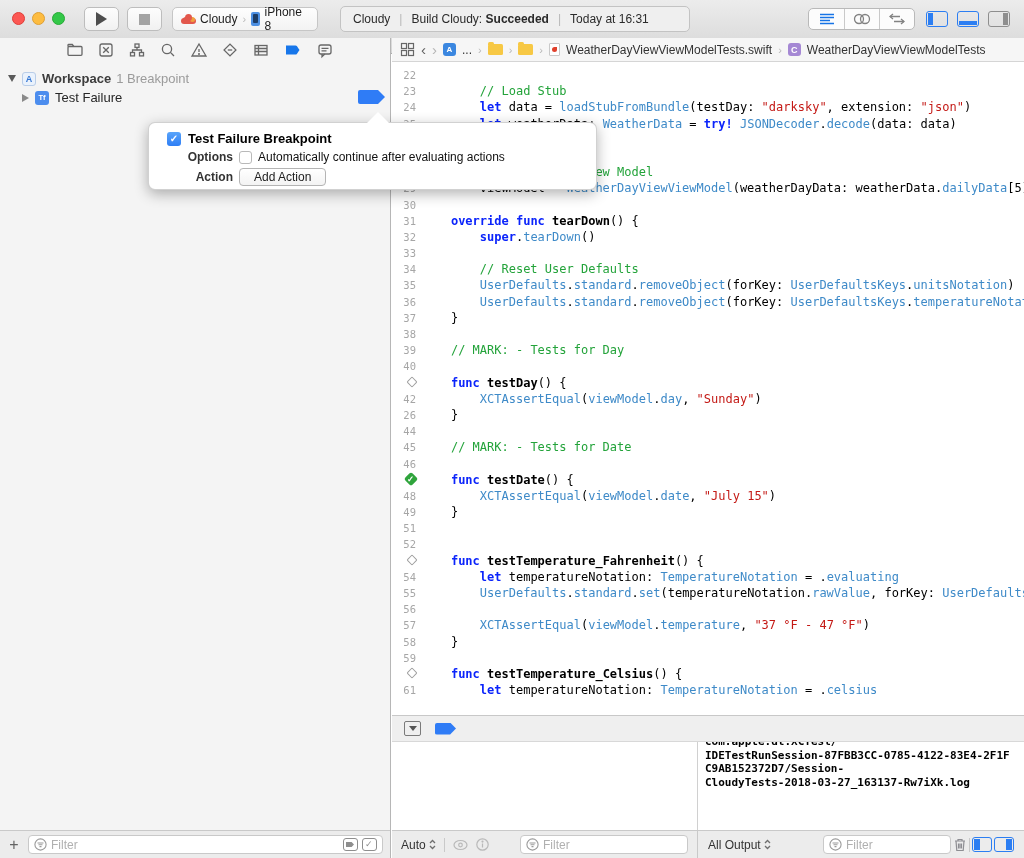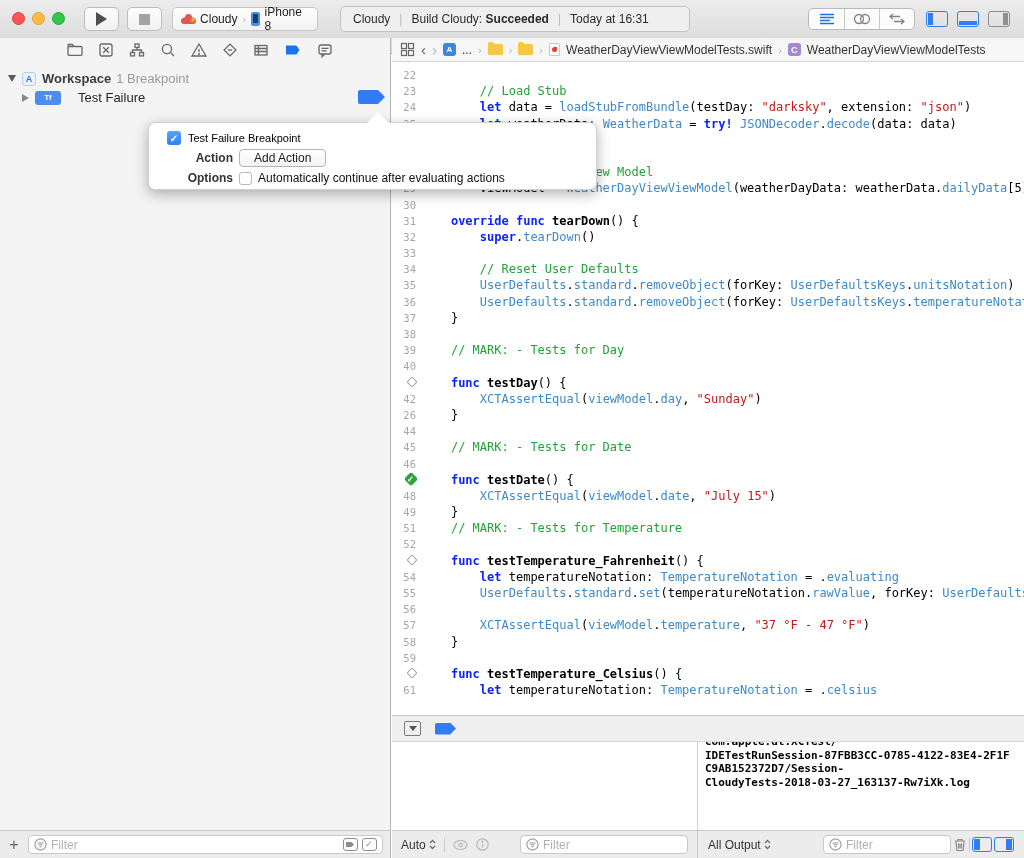--- a/index.html
+++ b/index.html
@@ -53,22 +53,22 @@
   .nav-iconbar { height:24px; display:flex; align-items:center; padding-left:66px; gap:13px; }
   .nav-iconbar svg { display:block; }
   .nav-row { display:flex; align-items:center; height:19px; font-size:13px; color:#262626; position:relative; }
   .nav-row.workspace{ margin-top:7px; padding-left:8px; }
   .nav-row.item{ padding-left:22px; }
   .disc { width:0; height:0; margin-right:6px; }
   .disc.down{ border-top:7px solid #5a5a5a; border-left:4.5px solid transparent; border-right:4.5px solid transparent; }
   .disc.right{ border-left:7px solid #8a8a8a; border-top:4.5px solid transparent; border-bottom:4.5px solid transparent; }
   .ws-ico { width:14px; height:14px; border-radius:3px; background:#eaf2fc; border:1px solid #b9cde8;
     color:#3577d4; font-size:9px; font-weight:bold; display:flex; align-items:center; justify-content:center; margin-right:6px; }
-  .tf-ico { width:26px; height:14px; border-radius:3px; background:#4c8dee;
-    color:#fff; font-size:7.5px; font-weight:bold; display:flex; align-items:center; justify-content:center; margin-right:17px; }
+  .tf-ico { width:14px; height:14px; border-radius:3px; background:#4c8dee;
+    color:#fff; font-size:7.5px; font-weight:bold; display:flex; align-items:center; justify-content:center; margin-right:6px; }
   .ws-label{ font-weight:600; color:#3c3c3c; }
   .ws-count{ color:#9b9b9b; margin-left:5px; }
   .bp-flag { position:absolute; right:5px; top:2px; width:27px; height:14px; background:#2f7cf6;
     clip-path:polygon(0 0,74% 0,100% 50%,74% 100%,0 100%); border-radius:2px; }
 
   
   .nav-bottombar { position:absolute; left:0; right:0; bottom:0; height:28px; background:#ececec;
     border-top:1px solid #c9c9c9; display:flex; align-items:center; padding:0 7px; gap:7px; }
   .plus-btn{ font-size:16px; color:#636363; line-height:1; width:14px; text-align:center; }
   .filter-field { flex:1; height:19px; background:#fff; border:1px solid #c9c9c9; border-radius:4px;
@@ -136,21 +136,21 @@
 
   
   .popover { position:absolute; left:148px; top:122px; width:449px; height:68px; background:#fff;
     border:1px solid rgba(0,0,0,0.18); border-radius:7px; box-shadow:0 4px 14px rgba(0,0,0,0.3); z-index:20; }
   .pop-arrow { position:absolute; left:218px; top:-11px; width:0; height:0;
     border-left:11px solid transparent; border-right:11px solid transparent; border-bottom:11px solid #fff; }
   .pop-row { display:flex; align-items:center; margin-top:4px; }
   .pop-row.first{ margin-top:8px; }
   .checkbox { width:14px; height:14px; border-radius:3px; background:linear-gradient(#59a4fa,#2e7ef5);
     color:#fff; font-size:10px; font-weight:bold; display:flex; align-items:center; justify-content:center; margin-left:18px; }
-  .pop-title { font-size:11px; font-weight:normal; color:#000; margin-left:7px; }
+  .pop-title { font-size:13px; font-weight:bold; color:#000; margin-left:7px; }
   .pop-label { width:84px; text-align:right; font-size:12px; font-weight:600; color:#333; }
   .pop-btn { margin-left:6px; height:18px; padding:0 14px; font-size:12px; color:#222;
     border:1px solid #b4b4b4; border-radius:4px; background:linear-gradient(#fff,#f3f3f3);
     display:flex; align-items:center; }
   .empty-checkbox { width:13px; height:13px; border:1px solid #b9b9b9; border-radius:3px; background:#fff; margin-left:6px; }
   .pop-opt-text { font-size:12px; color:#111; margin-left:6px; }
 </style>
 </head>
 <body>
 
@@ -368,21 +368,21 @@
           <div class="code-row"><span class="gutter">40</span><span class="code-text"></span></div>
           <div class="code-row"><span class="gutter"><span class="gd"></span></span><span class="code-text"><span class="tp">    </span><span class="tk">func</span><span class="tp"> </span><span class="td">testDay</span><span class="tp">() {</span></span></div>
           <div class="code-row"><span class="gutter">42</span><span class="code-text"><span class="tp">        </span><span class="tt">XCTAssertEqual</span><span class="tp">(</span><span class="tt">viewModel</span><span class="tp">.</span><span class="tt">day</span><span class="tp">, </span><span class="ts">"Sunday"</span><span class="tp">)</span></span></div>
           <div class="code-row"><span class="gutter">26</span><span class="code-text"><span class="tp">    }</span></span></div>
           <div class="code-row"><span class="gutter">44</span><span class="code-text"></span></div>
           <div class="code-row"><span class="gutter">45</span><span class="code-text"><span class="tp">    </span><span class="tc">// MARK: - Tests for Date</span></span></div>
           <div class="code-row"><span class="gutter">46</span><span class="code-text"></span></div>
           <div class="code-row"><span class="gutter"><span class="gc"><span>✓</span></span></span><span class="code-text"><span class="tp">    </span><span class="tk">func</span><span class="tp"> </span><span class="td">testDate</span><span class="tp">() {</span></span></div>
           <div class="code-row"><span class="gutter">48</span><span class="code-text"><span class="tp">        </span><span class="tt">XCTAssertEqual</span><span class="tp">(</span><span class="tt">viewModel</span><span class="tp">.</span><span class="tt">date</span><span class="tp">, </span><span class="ts">"July 15"</span><span class="tp">)</span></span></div>
           <div class="code-row"><span class="gutter">49</span><span class="code-text"><span class="tp">    }</span></span></div>
-          <div class="code-row"><span class="gutter">51</span><span class="code-text"><span class="tp">    </span><span class="tc">// MARK: - Tests for Temperature</span></span></div>
+          <div class="code-row"><span class="gutter">51</span></div>
           <div class="code-row"><span class="gutter">52</span><span class="code-text"></span></div>
           <div class="code-row"><span class="gutter"><span class="gd"></span></span><span class="code-text"><span class="tp">    </span><span class="tk">func</span><span class="tp"> </span><span class="td">testTemperature_Fahrenheit</span><span class="tp">() {</span></span></div>
           <div class="code-row"><span class="gutter">54</span><span class="code-text"><span class="tp">        </span><span class="tk">let</span><span class="tp"> temperatureNotation: </span><span class="tt">TemperatureNotation</span><span class="tp"> = .</span><span class="tt">evaluating</span></span></div>
           <div class="code-row"><span class="gutter">55</span><span class="code-text"><span class="tp">        </span><span class="tt">UserDefaults</span><span class="tp">.</span><span class="tt">standard</span><span class="tp">.</span><span class="tt">set</span><span class="tp">(temperatureNotation.</span><span class="tt">rawValue</span><span class="tp">, forKey: </span><span class="tt">UserDefaultsKeys</span></span></div>
           <div class="code-row"><span class="gutter">56</span><span class="code-text"></span></div>
           <div class="code-row"><span class="gutter">57</span><span class="code-text"><span class="tp">        </span><span class="tt">XCTAssertEqual</span><span class="tp">(</span><span class="tt">viewModel</span><span class="tp">.</span><span class="tt">temperature</span><span class="tp">, </span><span class="ts">"37 °F - 47 °F"</span><span class="tp">)</span></span></div>
           <div class="code-row"><span class="gutter">58</span><span class="code-text"><span class="tp">    }</span></span></div>
           <div class="code-row"><span class="gutter">59</span><span class="code-text"></span></div>
           <div class="code-row"><span class="gutter"><span class="gd"></span></span><span class="code-text"><span class="tp">    </span><span class="tk">func</span><span class="tp"> </span><span class="td">testTemperature_Celsius</span><span class="tp">() {</span></span></div>
           <div class="code-row"><span class="gutter">61</span><span class="code-text"><span class="tp">        </span><span class="tk">let</span><span class="tp"> temperatureNotation: </span><span class="tt">TemperatureNotation</span><span class="tp"> = .</span><span class="tt">celsius</span></span></div>
@@ -474,23 +474,23 @@
     </div>
   </div>
 
   <div class="popover">
     <div class="pop-arrow"></div>
     <div class="pop-row first">
       <div class="checkbox">✓</div>
       <span class="pop-title">Test Failure Breakpoint</span>
     </div>
     <div class="pop-row">
-      <span class="pop-label">Action</span>
-      <div class="pop-btn">Add Action</div>
-    </div>
-    <div class="pop-row">
       <span class="pop-label">Options</span>
       <div class="empty-checkbox"></div>
       <span class="pop-opt-text">Automatically continue after evaluating actions</span>
     </div>
+    <div class="pop-row">
+      <span class="pop-label">Action</span>
+      <div class="pop-btn">Add Action</div>
+    </div>
   </div>
 
 </div>
 
 </body></html>

